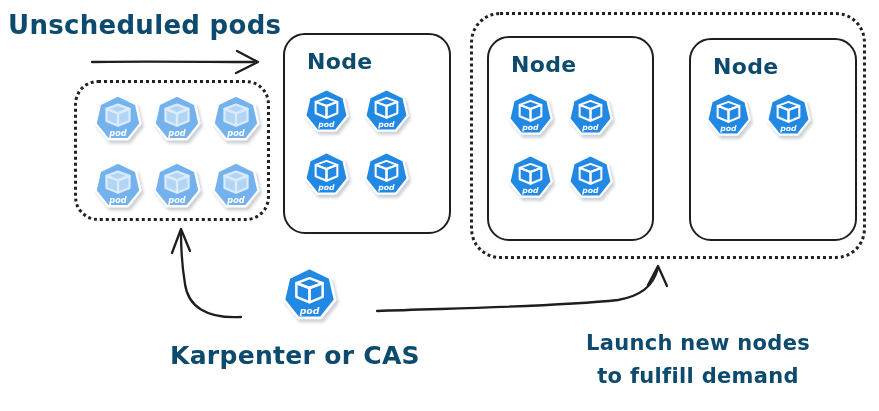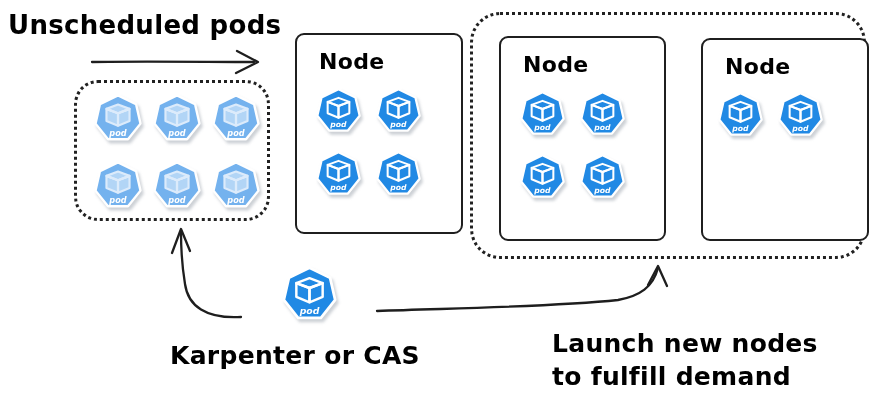--- a/index.html
+++ b/index.html
@@ -7,36 +7,36 @@
     position:relative;
     width:879px;height:411px;
     background:#ffffff;
     overflow:hidden;
     font-family:"DejaVu Sans", sans-serif;
     color:#1e1e1e;
   }
   .hand{
     font-family:"DejaVu Sans", sans-serif;
     font-weight:600;
-    color:#000000;
+    color:#0c4a6e;
     letter-spacing:.3px;
     white-space:nowrap;
   }
   
   .title{position:absolute;left:8px;top:10px;font-size:26px;}
   .karpenter-label{position:absolute;left:170px;top:341px;width:300px;font-size:25px;}
-  .launch-label{position:absolute;left:552px;top:327px;width:292px;font-size:25px;line-height:33px;}
+  .launch-label{position:absolute;left:552px;top:327px;width:292px;text-align:center;font-size:21px;line-height:33px;}
   
   .dashed-box{
     position:absolute;border:3px dotted #212121;border-radius:24px;box-sizing:border-box;background:transparent;
   }
   #unscheduled-box{left:74px;top:80px;width:196px;height:141px;}
   #new-nodes-box{left:470px;top:12px;width:396px;height:247px;border-radius:30px;}
   .node-box{
-    position:absolute;border:2.6px solid #1f1f1f;border-radius:9px;box-sizing:border-box;background:#ffffff;margin-left:12px;
+    position:absolute;border:2.6px solid #1f1f1f;border-radius:22px;box-sizing:border-box;background:#ffffff;
   }
   #node1{left:283px;top:33px;width:168px;height:201px;}
   #node2{left:484px;top:33px;width:167px;height:205px;}
   #node3{left:686px;top:35px;width:168px;height:203px;}
   .node-label{position:absolute;left:22px;top:14px;font-size:22px;}
   
   .pod-grid{position:absolute;display:grid;}
   #unscheduled-box .pod-grid{left:16px;top:10px;grid-template-columns:repeat(3,50px);column-gap:9px;row-gap:17px;}
   #unscheduled-box .pod{width:50px;height:50px;}
   .node-box .pod-grid{left:18px;top:52px;grid-template-columns:repeat(2,47px);column-gap:13px;row-gap:16px;}

